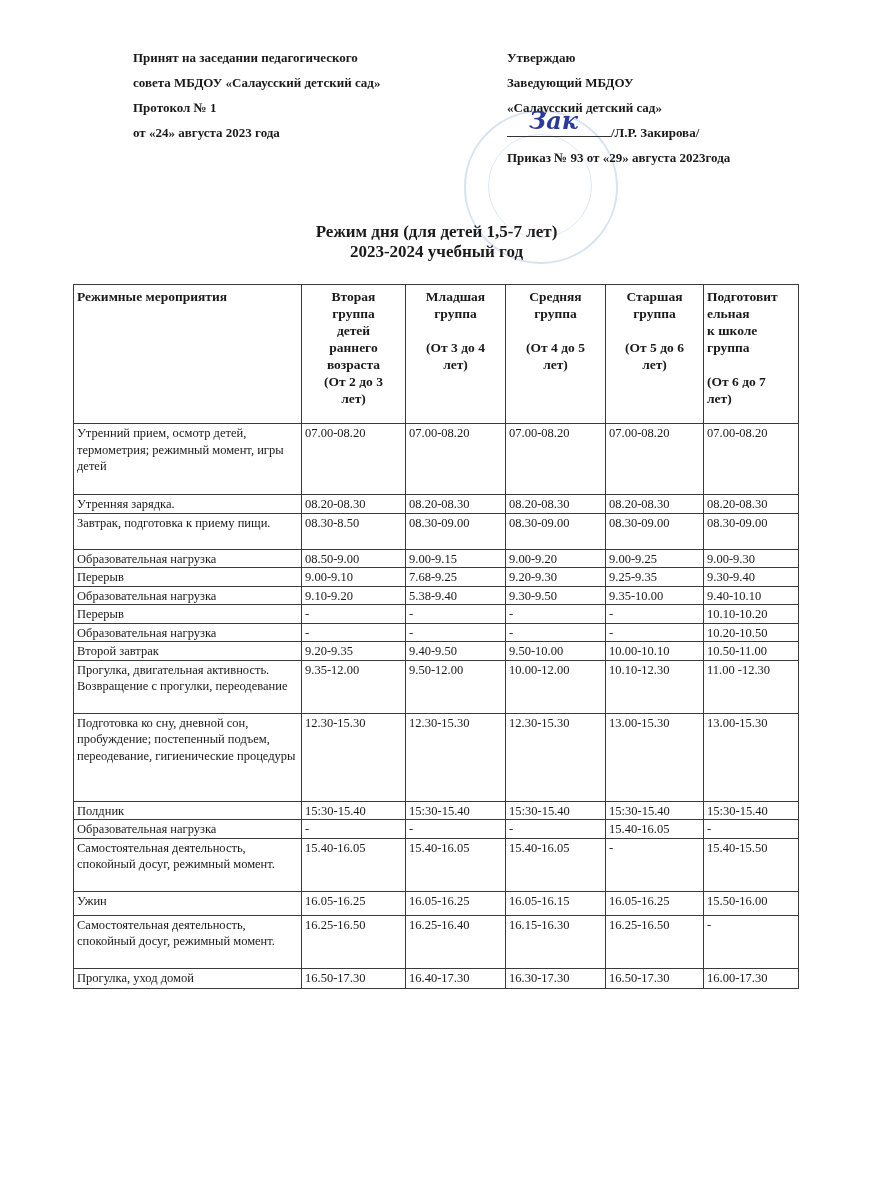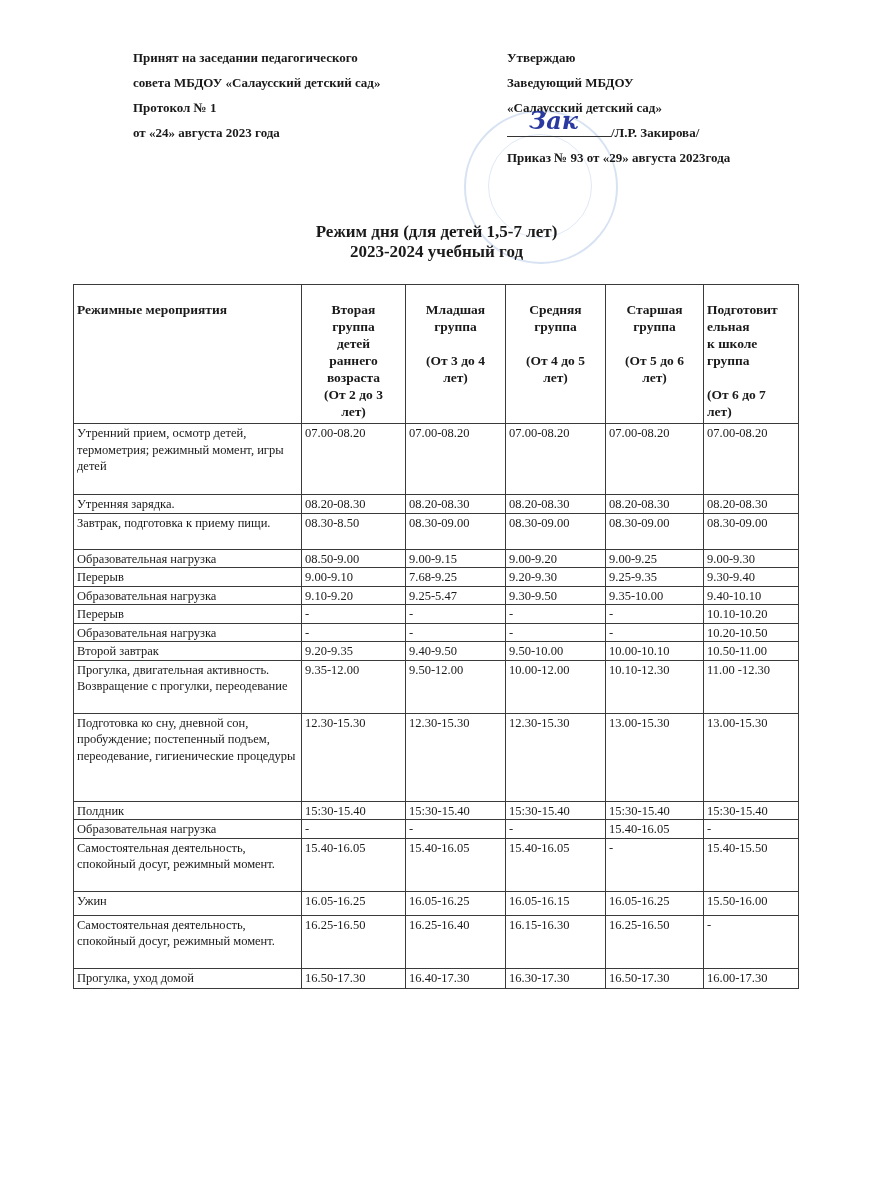--- a/index.html
+++ b/index.html
@@ -22,21 +22,21 @@
     border: 1px solid rgba(110,150,210,0.22); border-radius: 50%;
   }
   .title { position: absolute; left: 0; width: 873px; text-align: center; font-weight: bold; font-size: 17px; }
   .title.t1 { top: 222px; }
   .title.t2 { top: 242px; }
   table.sched {
     position: absolute; left: 73px; top: 284px; border-collapse: collapse;
     font-size: 12.5px; line-height: 16.5px; width: 725px; table-layout: fixed;
   }
   table.sched th, table.sched td { border: 1px solid #3a3a3a; vertical-align: top; padding: 1px 3px 0 3px; text-align: left; }
-  table.sched th { font-weight: bold; font-size: 13.5px; line-height: 17px; padding-top: 16px; }
+  table.sched th { font-weight: bold; font-size: 13.5px; line-height: 17px; padding-top: 3px; }
   table.sched th.center { text-align: center; }
   .nl { white-space: pre-line; }
 </style>
 </head>
 <body>
 
 <div class="approve-left">
   <div>Принят на заседании педагогического</div>
   <div>совета МБДОУ «Салаусский детский сад»</div>
   <div>Протокол  № 1</div>
@@ -138,21 +138,21 @@
       <td>Перерыв</td>
       <td>9.00-9.10</td>
       <td>7.68-9.25</td>
       <td>9.20-9.30</td>
       <td>9.25-9.35</td>
       <td>9.30-9.40</td>
     </tr>
     <tr style="height:18px">
       <td>Образовательная нагрузка</td>
       <td>9.10-9.20</td>
-      <td>9.25-5.47</td>
+      <td>5.38-9.40</td>
       <td>9.30-9.50</td>
       <td>9.35-10.00</td>
       <td>9.40-10.10</td>
     </tr>
     <tr style="height:18px">
       <td>Перерыв</td>
       <td>-</td>
       <td>-</td>
       <td>-</td>
       <td>-</td>

